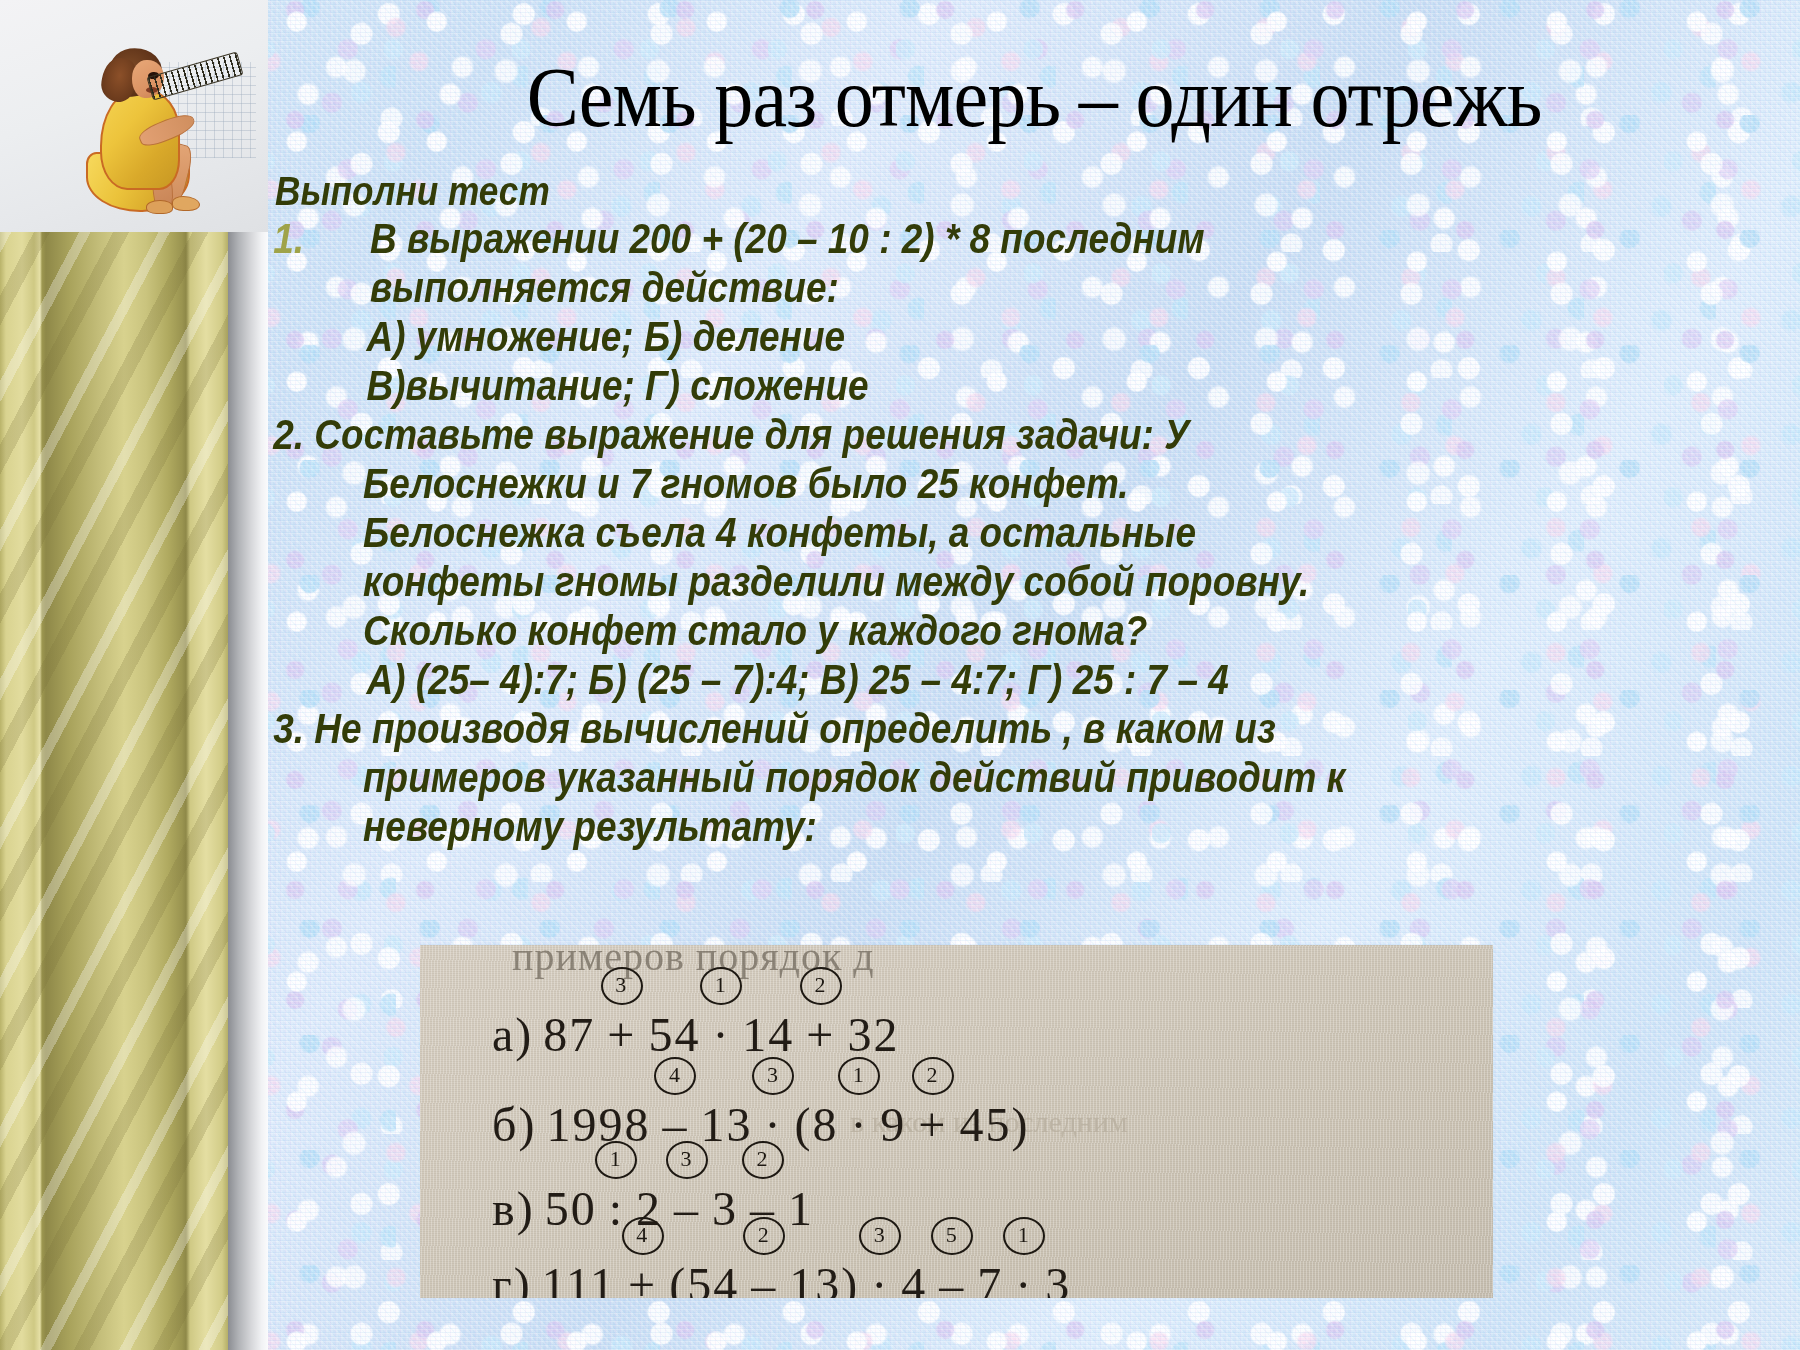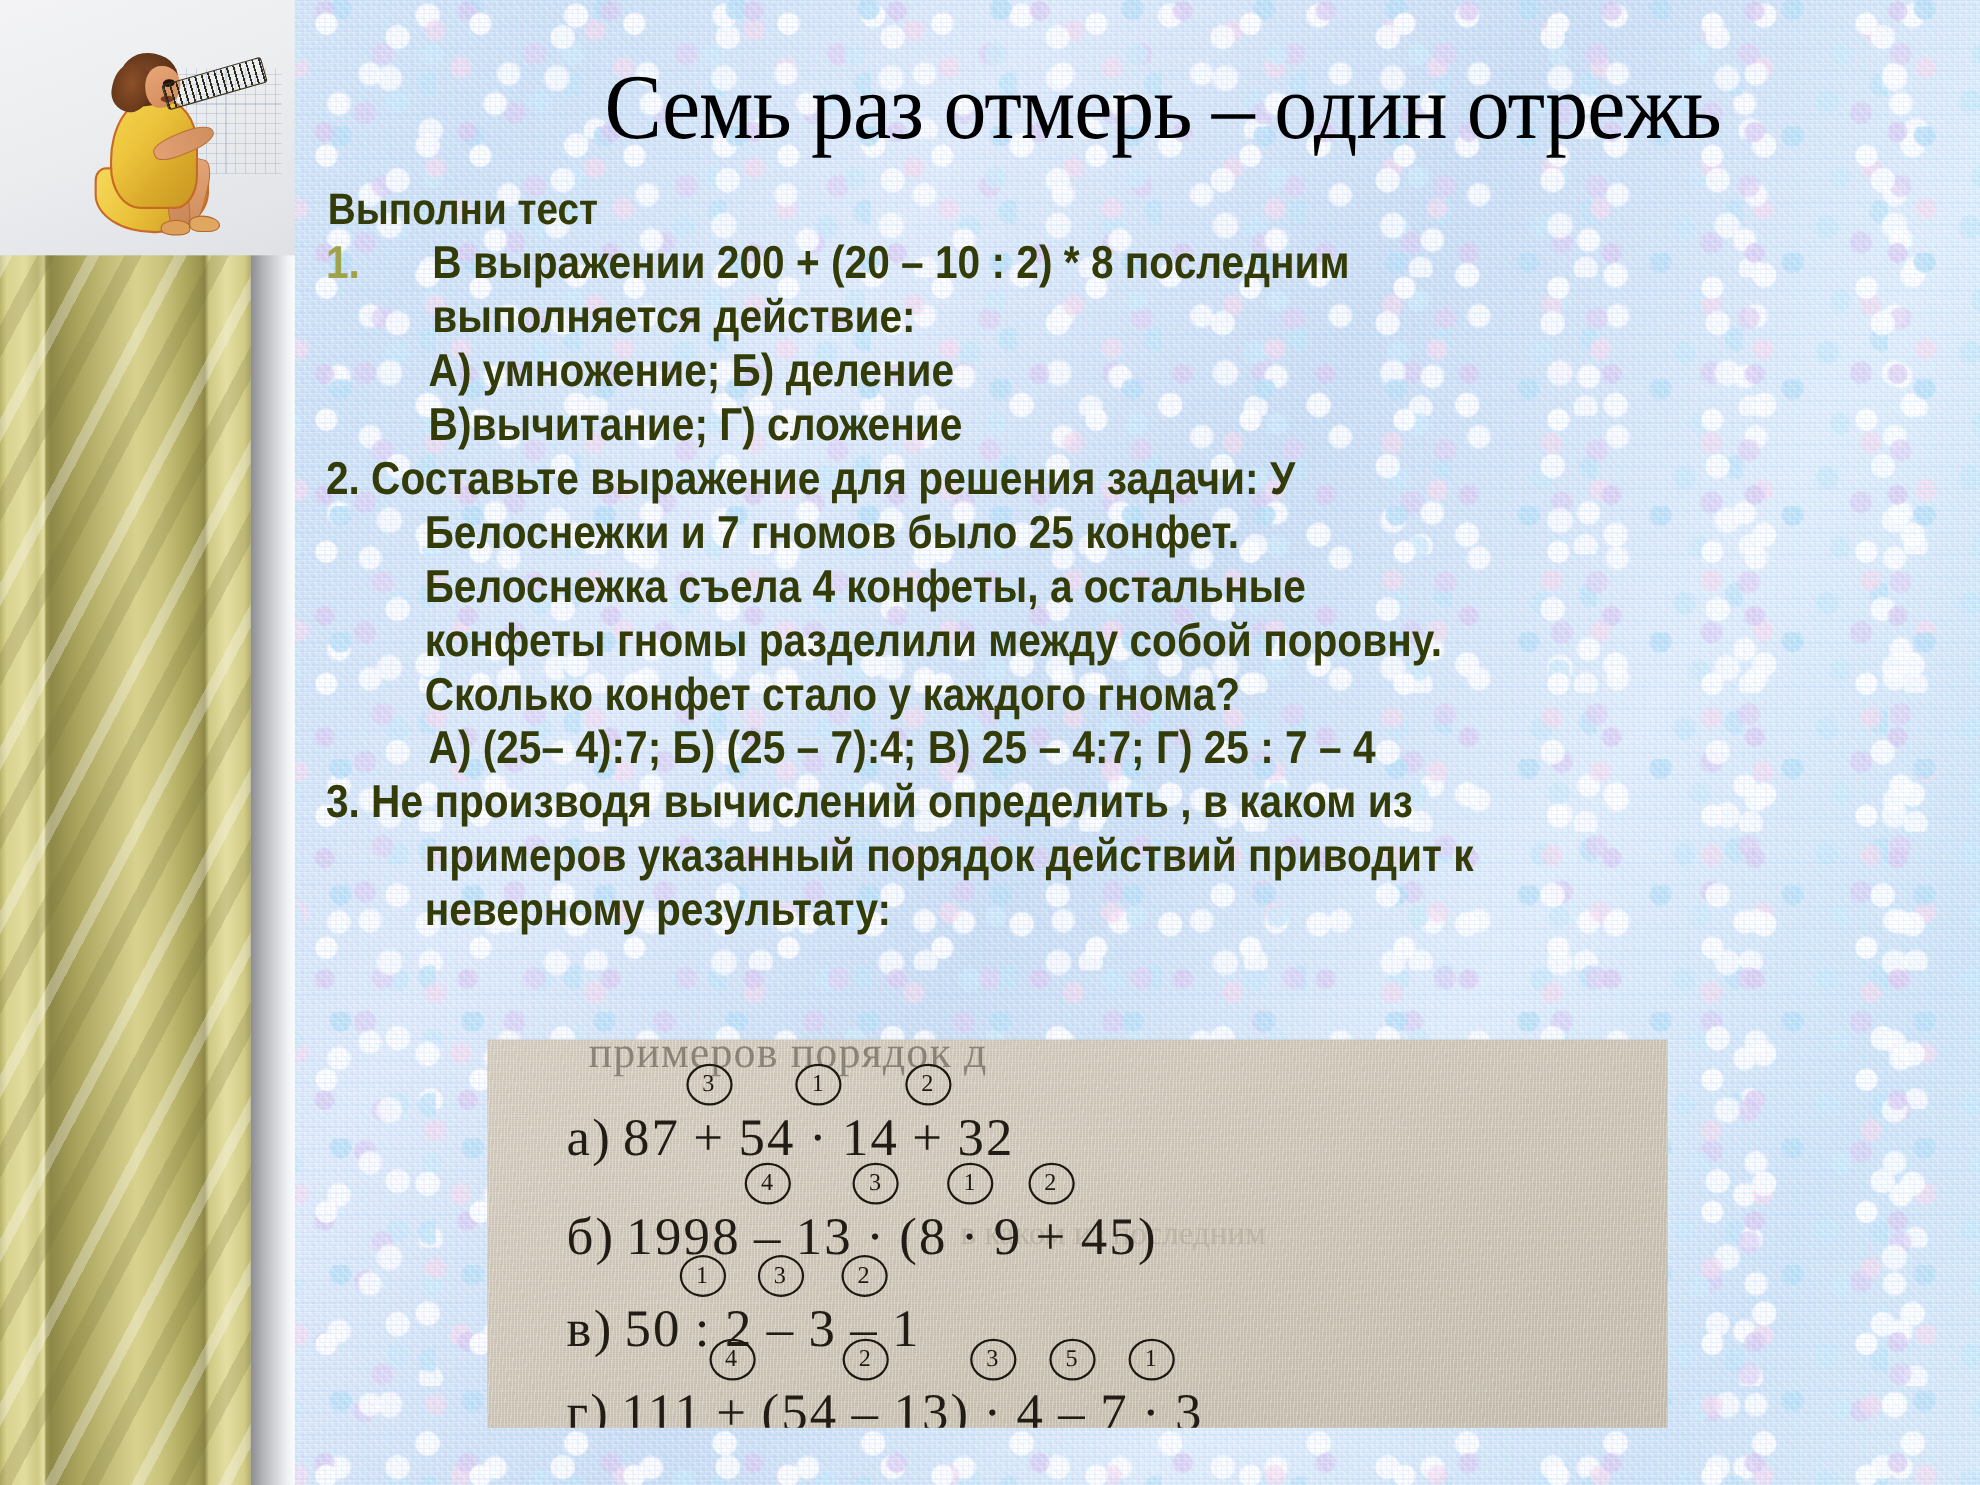--- a/index.html
+++ b/index.html
@@ -160,38 +160,39 @@
         #b0aa60 168px,#9a9450 182px,
         #8e8848 186px,
         #cfc984 190px,#e4dea2 206px,#d2cc88 222px,#b5af68 228px);
   }
   .gold-shade{
     position:absolute;left:228px;top:232px;width:40px;height:1118px;
     background:linear-gradient(90deg,#8b8d92 0%,#b0b2b6 26%,#d6d7da 58%,#f1f2f4 84%,#fafbfc 100%);
   }
 
   
-  #content{position:absolute;left:268px;top:0;right:0;bottom:0;margin-left:23px;}
+  #content{position:absolute;left:268px;top:0;right:0;bottom:0;}
 
   #title{
     position:absolute;left:0px;top:52px;width:1532px;
     text-align:center;
     font-family:"Liberation Serif","DejaVu Serif",serif;
     font-size:84px;line-height:92px;color:#000000;
     letter-spacing:-1px;
     white-space:nowrap;
     transform:scaleX(.93);transform-origin:center top;
   }
 
   #body{
     position:absolute;left:0px;top:168px;width:1256px;
     color:#333c08;
     font-weight:bold;
     font-size:42px;
     line-height:49px;
+    font-style:italic;
   }
   .ln{white-space:nowrap;transform:scaleX(.88);transform-origin:left center;}
   .heading{padding-left:8px;font-size:40px;line-height:46px;}
   .q1row{display:flex;align-items:flex-start;}
   .q1num{
     color:#9fa349;width:96px;flex:none;padding-left:6px;font-size:42px;
   }
   .q1body{flex:1;}
   .indent-ans{padding-left:112px;}
   .qnum-line{padding-left:6px;}

